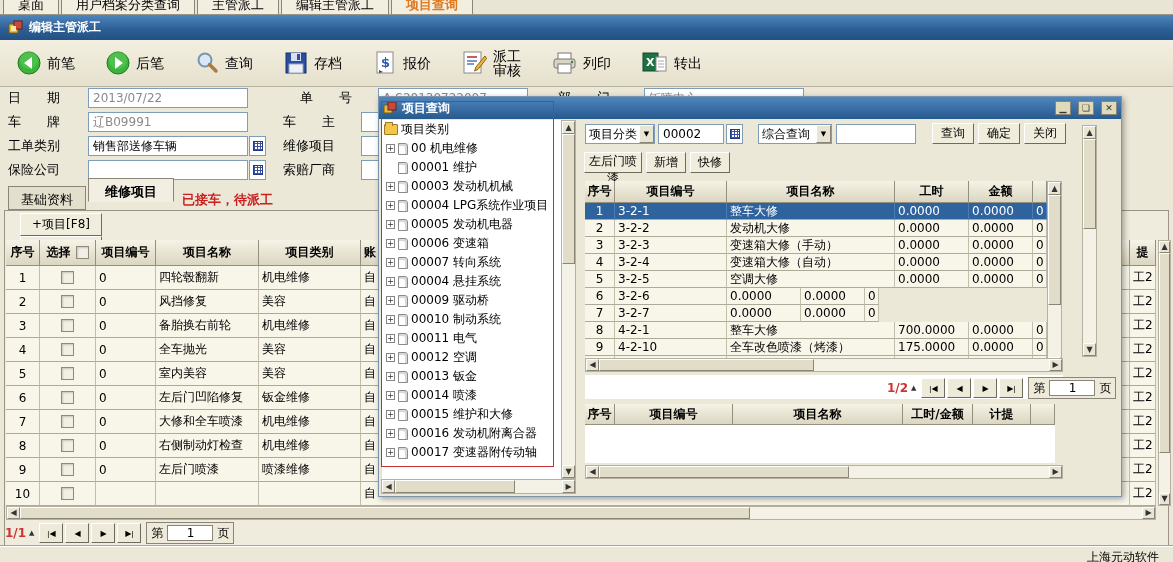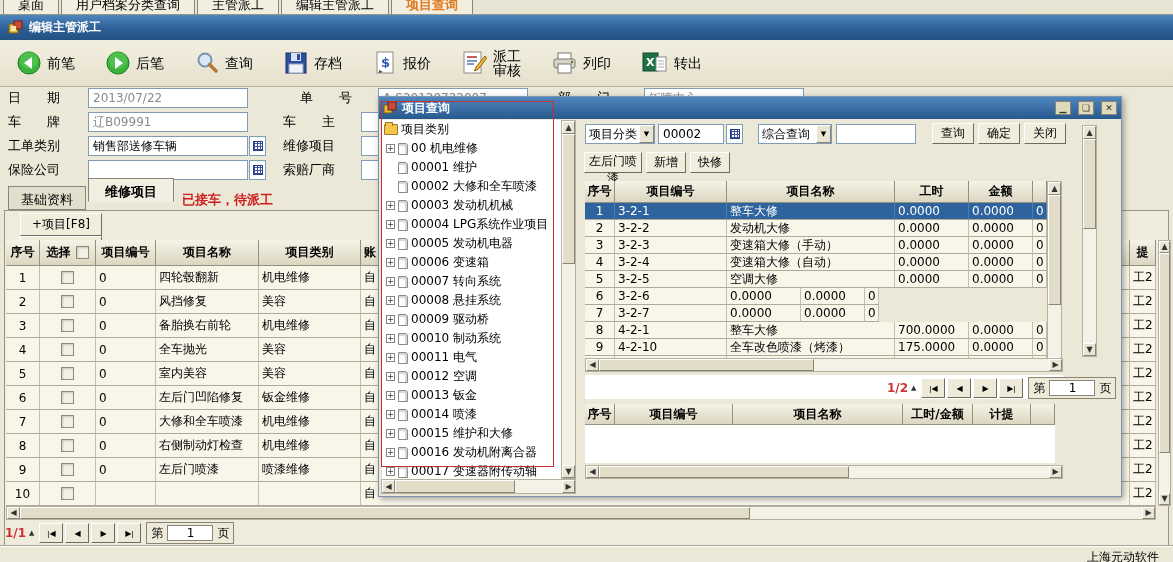--- a/index.html
+++ b/index.html
@@ -478,25 +478,20 @@
           <span class="plus-box">+</span>
           <span class="page-ic"></span>
           <span>00 机电维修</span>
         </div>
         <div class="tree-row child">
           <span class="plus-spacer"></span>
           <span class="page-ic"></span>
           <span>00001 维护</span>
         </div>
         <div class="tree-row child">
-          <span class="plus-spacer"></span>
-          <span class="page-ic"></span>
-          <span>00002 大修和全车喷漆</span>
-        </div>
-        <div class="tree-row child">
           <span class="plus-box">+</span>
           <span class="page-ic"></span>
           <span>00003 发动机机械</span>
         </div>
         <div class="tree-row child">
           <span class="plus-box">+</span>
           <span class="page-ic"></span>
           <span>00004 LPG系统作业项目</span>
         </div>
         <div class="tree-row child">
@@ -510,21 +505,21 @@
           <span>00006 变速箱</span>
         </div>
         <div class="tree-row child">
           <span class="plus-box">+</span>
           <span class="page-ic"></span>
           <span>00007 转向系统</span>
         </div>
         <div class="tree-row child">
           <span class="plus-box">+</span>
           <span class="page-ic"></span>
-          <span>00008 悬挂系统</span>
+          <span>00004 悬挂系统</span>
         </div>
         <div class="tree-row child">
           <span class="plus-box">+</span>
           <span class="page-ic"></span>
           <span>00009 驱动桥</span>
         </div>
         <div class="tree-row child">
           <span class="plus-box">+</span>
           <span class="page-ic"></span>
           <span>00010 制动系统</span>

